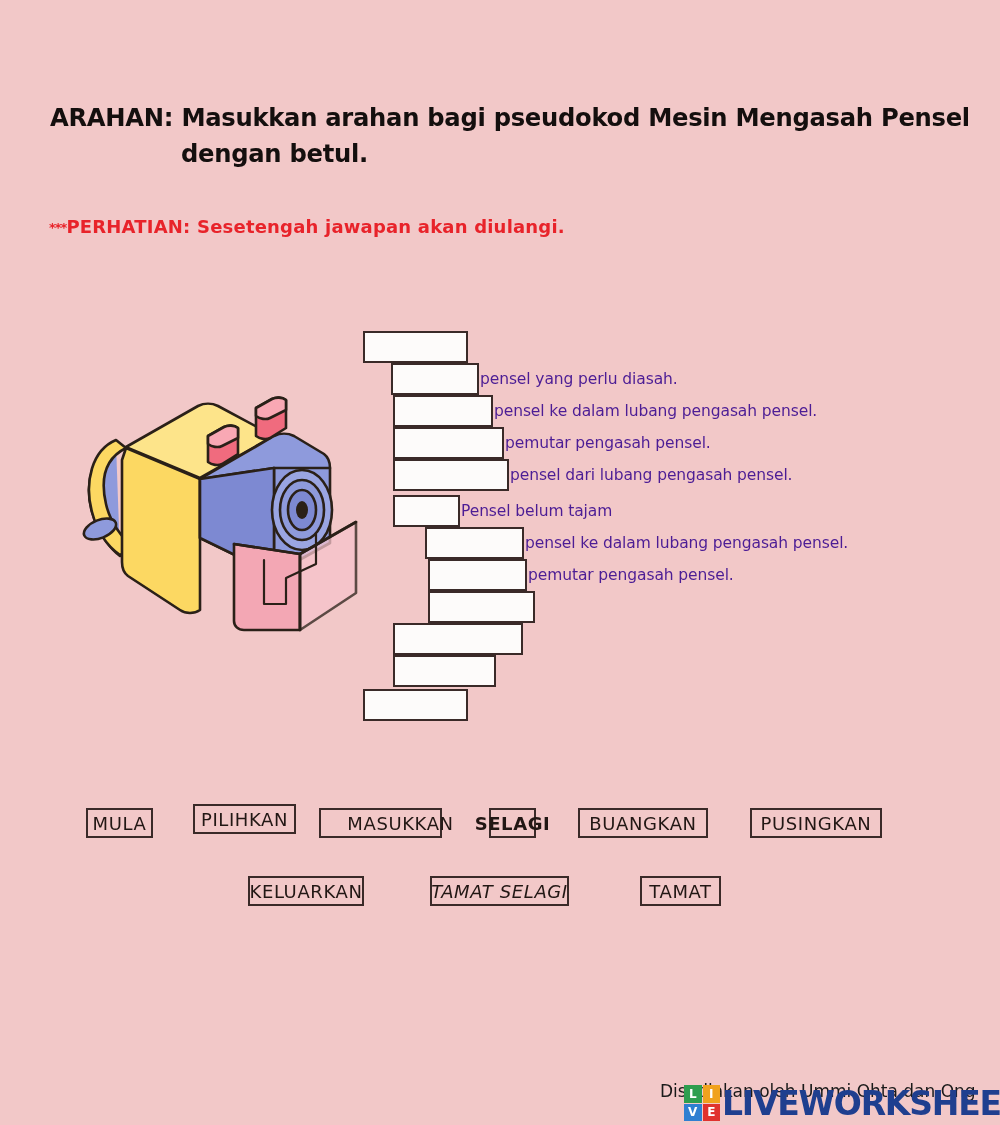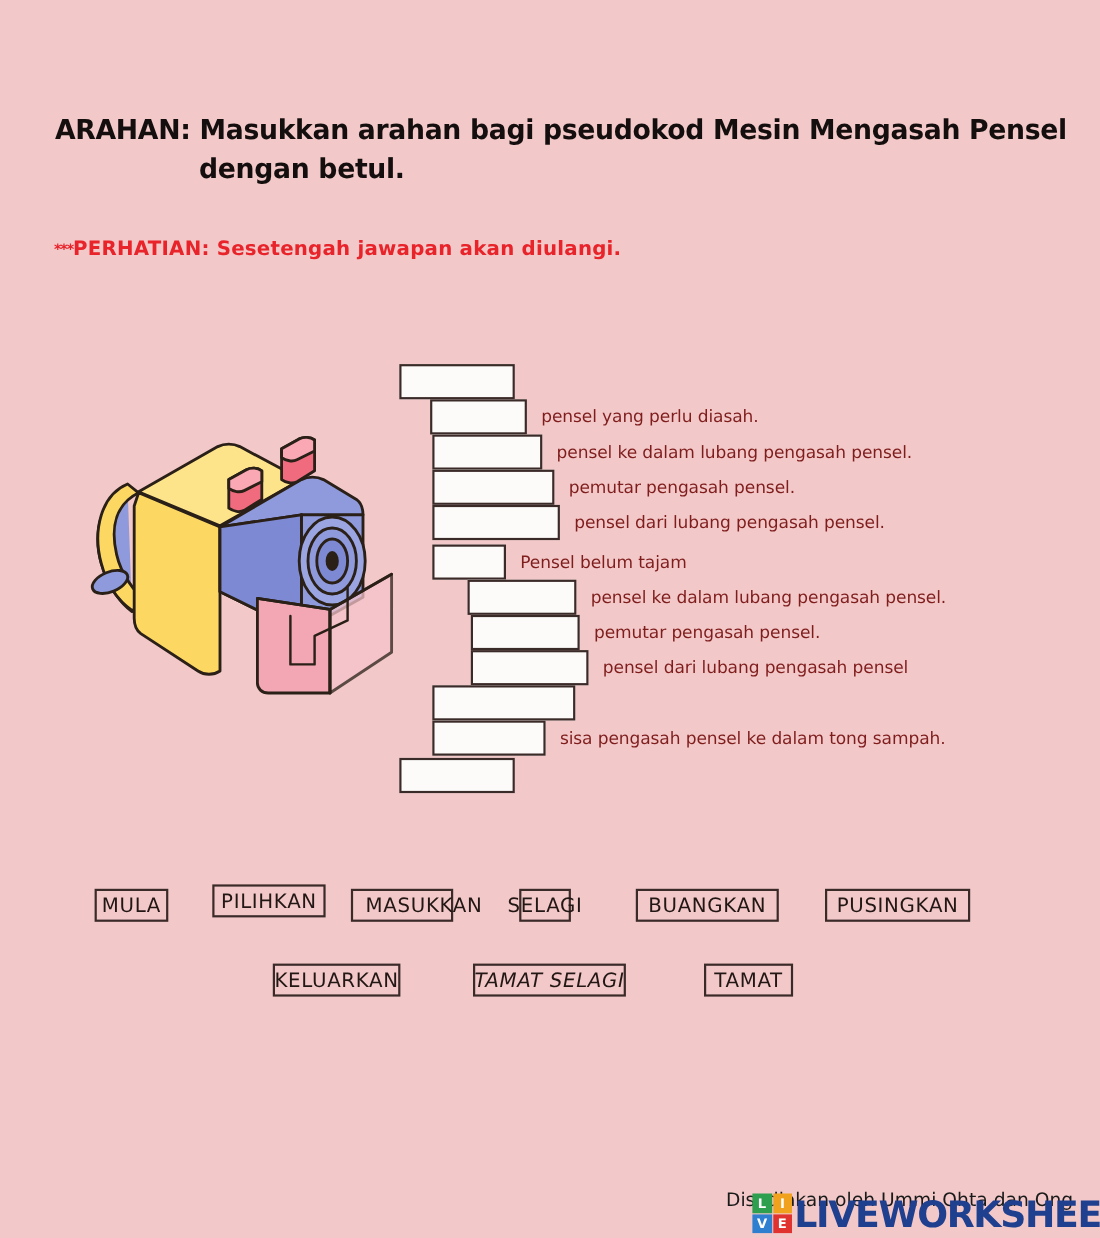--- a/index.html
+++ b/index.html
@@ -79,23 +79,23 @@
   .answer-box {
     height: 32px;
     background: #fdfbfa;
     border: 2px solid #3a2a28;
     box-sizing: border-box;
     flex: 0 0 auto;
   }
   .code-text {
     font-family: "DejaVu Sans", sans-serif;
     font-size: 15.5px;
-    color: #7f1d1d;
-    white-space: nowrap;
-    margin-left: 13px;
+    color: #4c1d95;
+    white-space: nowrap;
+    margin-left: 1px;
     letter-spacing: -0.1px;
   }
 
   
   #word-bank {
     position: absolute;
     left: 0;
     top: 0;
     width: 1000px;
   }
@@ -240,40 +240,38 @@
     <div class="code-row" style="left: 425px; top: 526px;">
       <div class="answer-box" style="width: 99px;"></div>
       <span class="code-text">pensel ke dalam lubang pengasah pensel.</span>
     </div>
     <div class="code-row" style="left: 428px; top: 558px;">
       <div class="answer-box" style="width: 99px;"></div>
       <span class="code-text">pemutar pengasah pensel.</span>
     </div>
     <div class="code-row" style="left: 428px; top: 590px;">
       <div class="answer-box" style="width: 107px;"></div>
-      <span class="code-text">pensel dari lubang pengasah pensel</span>
     </div>
     <div class="code-row" style="left: 393px; top: 622px;">
       <div class="answer-box" style="width: 130px;"></div>
     </div>
     <div class="code-row" style="left: 393px; top: 654px;">
       <div class="answer-box" style="width: 103px;"></div>
-      <span class="code-text">sisa pengasah pensel ke dalam tong sampah.</span>
     </div>
     <div class="code-row" style="left: 363px; top: 688px;">
       <div class="answer-box" style="width: 105px;"></div>
     </div>
   </div>
 
 <div id="word-bank">
 
 <div class="word-chip" style="left: 86px; top: 808px; width: 67px;">MULA</div>
     <div class="word-chip" style="left: 193px; top: 804px; width: 103px;">PILIHKAN</div>
-    <div class="word-chip" style="left: 319px; top: 808px; width: 93px; padding-left: 40px;">MASUKKAN</div>
-    <div class="word-chip" style="left: 472px; top: 808px; width: 47px;">SELAGI</div>
+    <div class="word-chip" style="left: 319px; top: 808px; width: 123px; padding-left: 40px;">MASUKKAN</div>
+    <div class="word-chip" style="left: 489px; top: 808px; width: 47px; font-weight: bold;">SELAGI</div>
     <div class="word-chip" style="left: 578px; top: 808px; width: 130px;">BUANGKAN</div>
     <div class="word-chip" style="left: 750px; top: 808px; width: 132px; text-align: center;">PUSINGKAN</div>
     <div class="word-chip" style="left: 248px; top: 876px; width: 116px;">KELUARKAN</div>
     <div class="word-chip" style="left: 430px; top: 876px; width: 139px; font-style: italic;">TAMAT SELAGI</div>
     <div class="word-chip" style="left: 640px; top: 876px; width: 81px;">TAMAT</div>
   </div>
 
 <div id="footer-credit">Disediakan oleh Ummi Qhta dan Ong</div>
 
 <div id="liveworksheets-watermark">

